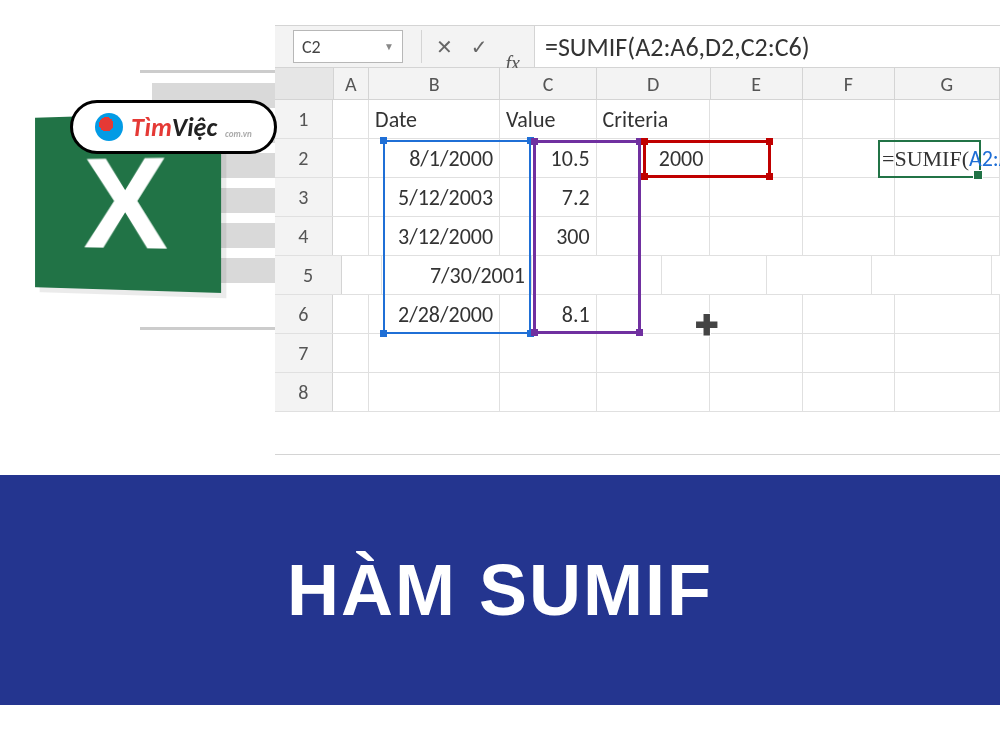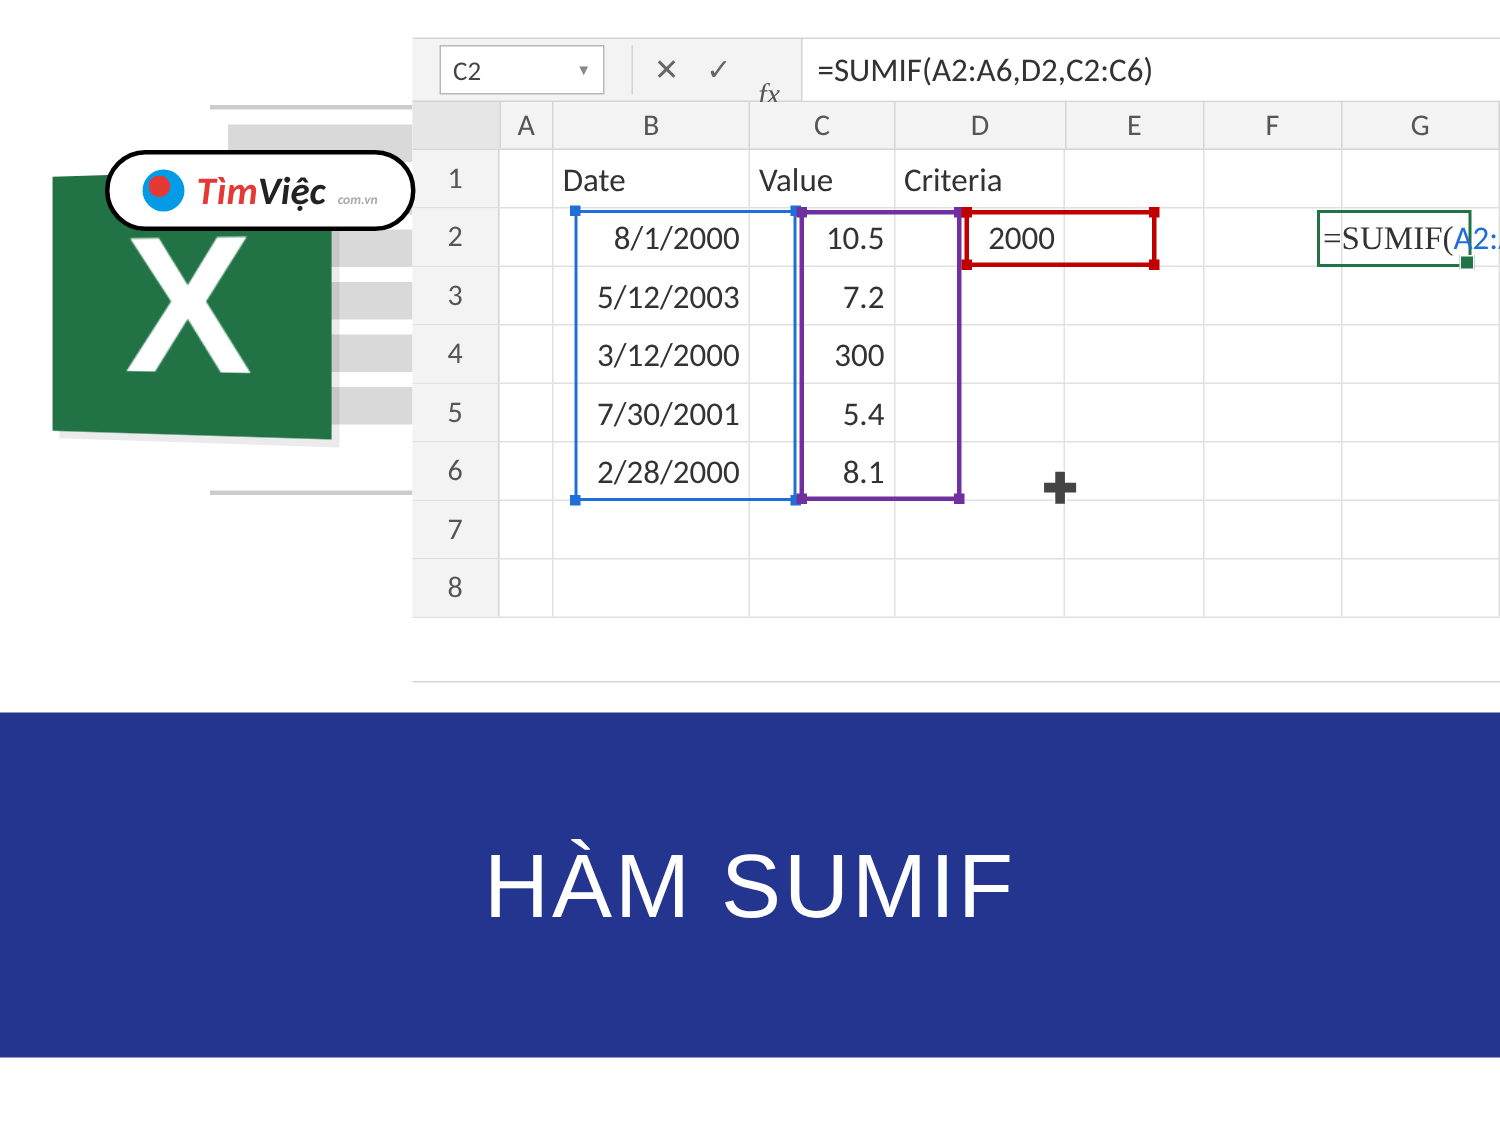--- a/index.html
+++ b/index.html
@@ -57,21 +57,21 @@
     color:#666;
     font-size:20px;
   }
   .fx { font-style: italic; font-family: "Times New Roman", serif; font-size:20px; color:#555;margin-top:34px; }
   .formula-input {
     flex:1;
     background:#fff;
     display:flex;
     align-items:center;
     padding:0 10px;
-    font-size:22px;
+    font-size:26px;
     color:#333;
     font-family: Calibri, Arial, sans-serif;
     border-left:1px solid #d4d4d4;
   }
 
   
   .grid {
     position:relative;
     font-size: 22px;
     color:#333;
@@ -258,22 +258,22 @@
     left:0;right:0;
     top:475px;
     height:230px;
     background:#24358f;
     display:flex;
     align-items:center;
     justify-content:center;
   }
   .banner h1{
     color:#fff;
-    font-size:60px;
-    font-weight:400;
+    font-size:72px;
+    font-weight:700;
     letter-spacing:2px;
     font-family:Arial,"Segoe UI",sans-serif;
   }
 </style>
 </head>
 <body>
 
 <div class="canvas">
 
   <div class="excel-logo">
@@ -366,21 +366,20 @@
         <div class="cell cD"></div>
         <div class="cell cE"></div>
         <div class="cell cF"></div>
         <div class="cell cG"></div>
       </div>
 
       <div class="row">
         <div class="row-h">5</div>
         <div class="cell cA"></div>
         <div class="cell cB r">7/30/2001</div>
-        <div class="cell cC r">5.4</div>
         <div class="cell cD"></div>
         <div class="cell cE"></div>
         <div class="cell cF"></div>
         <div class="cell cG"></div>
       </div>
 
       <div class="row">
         <div class="row-h">6</div>
         <div class="cell cA"></div>
         <div class="cell cB r">2/28/2000</div>

